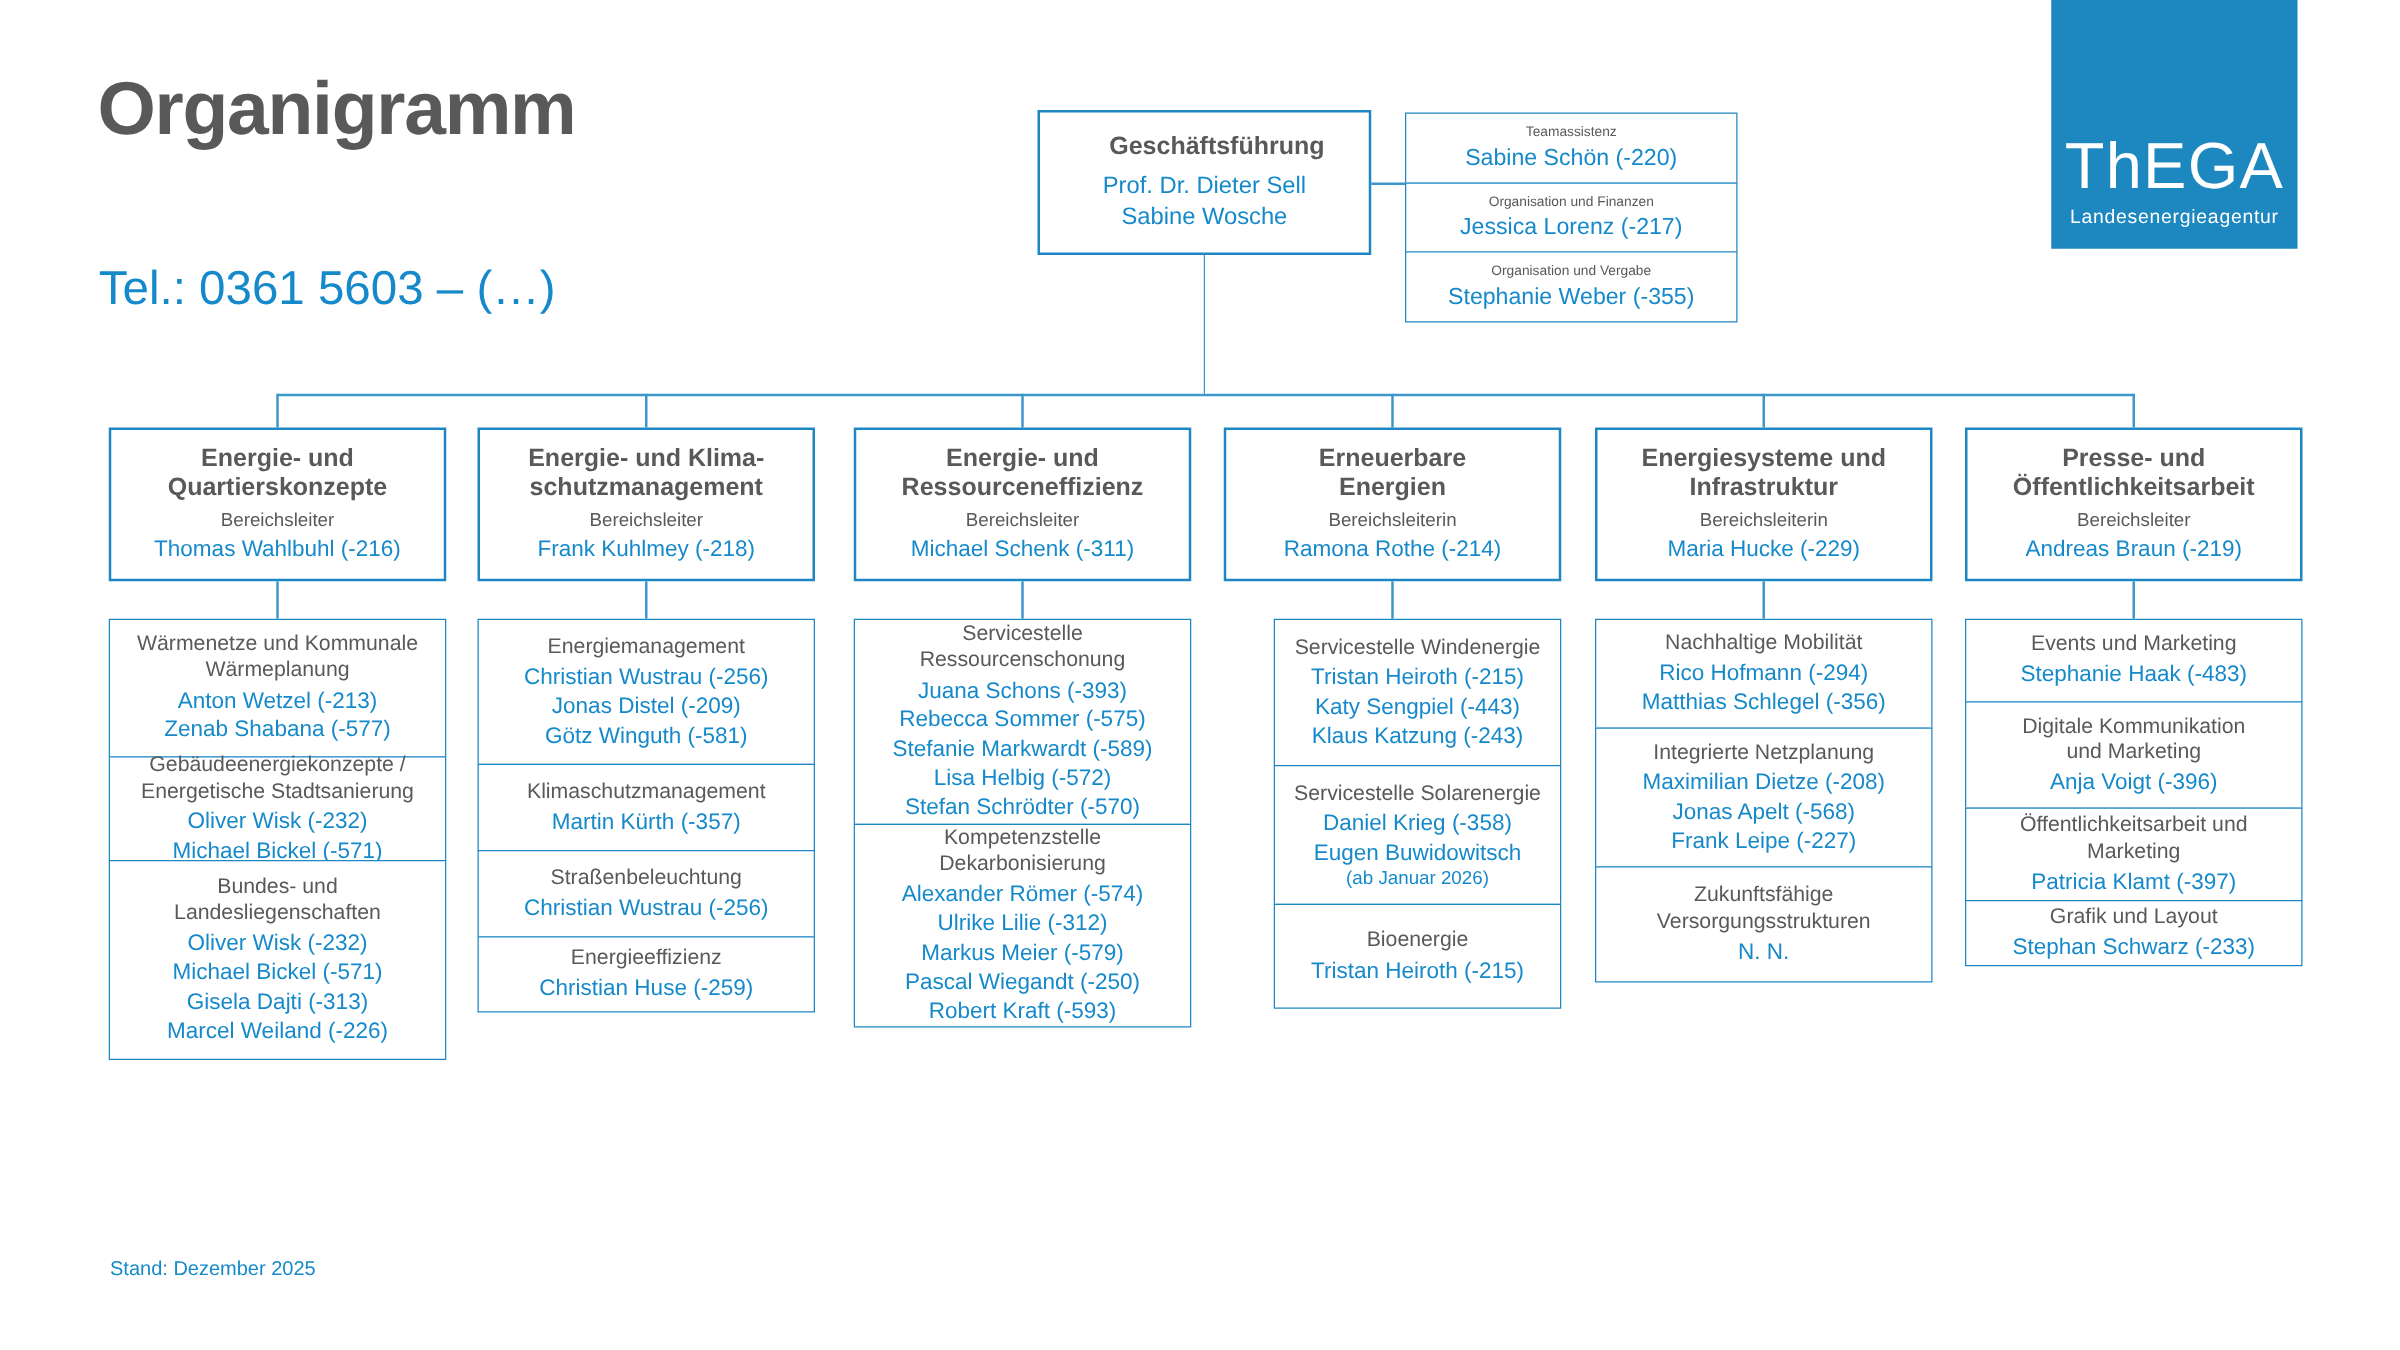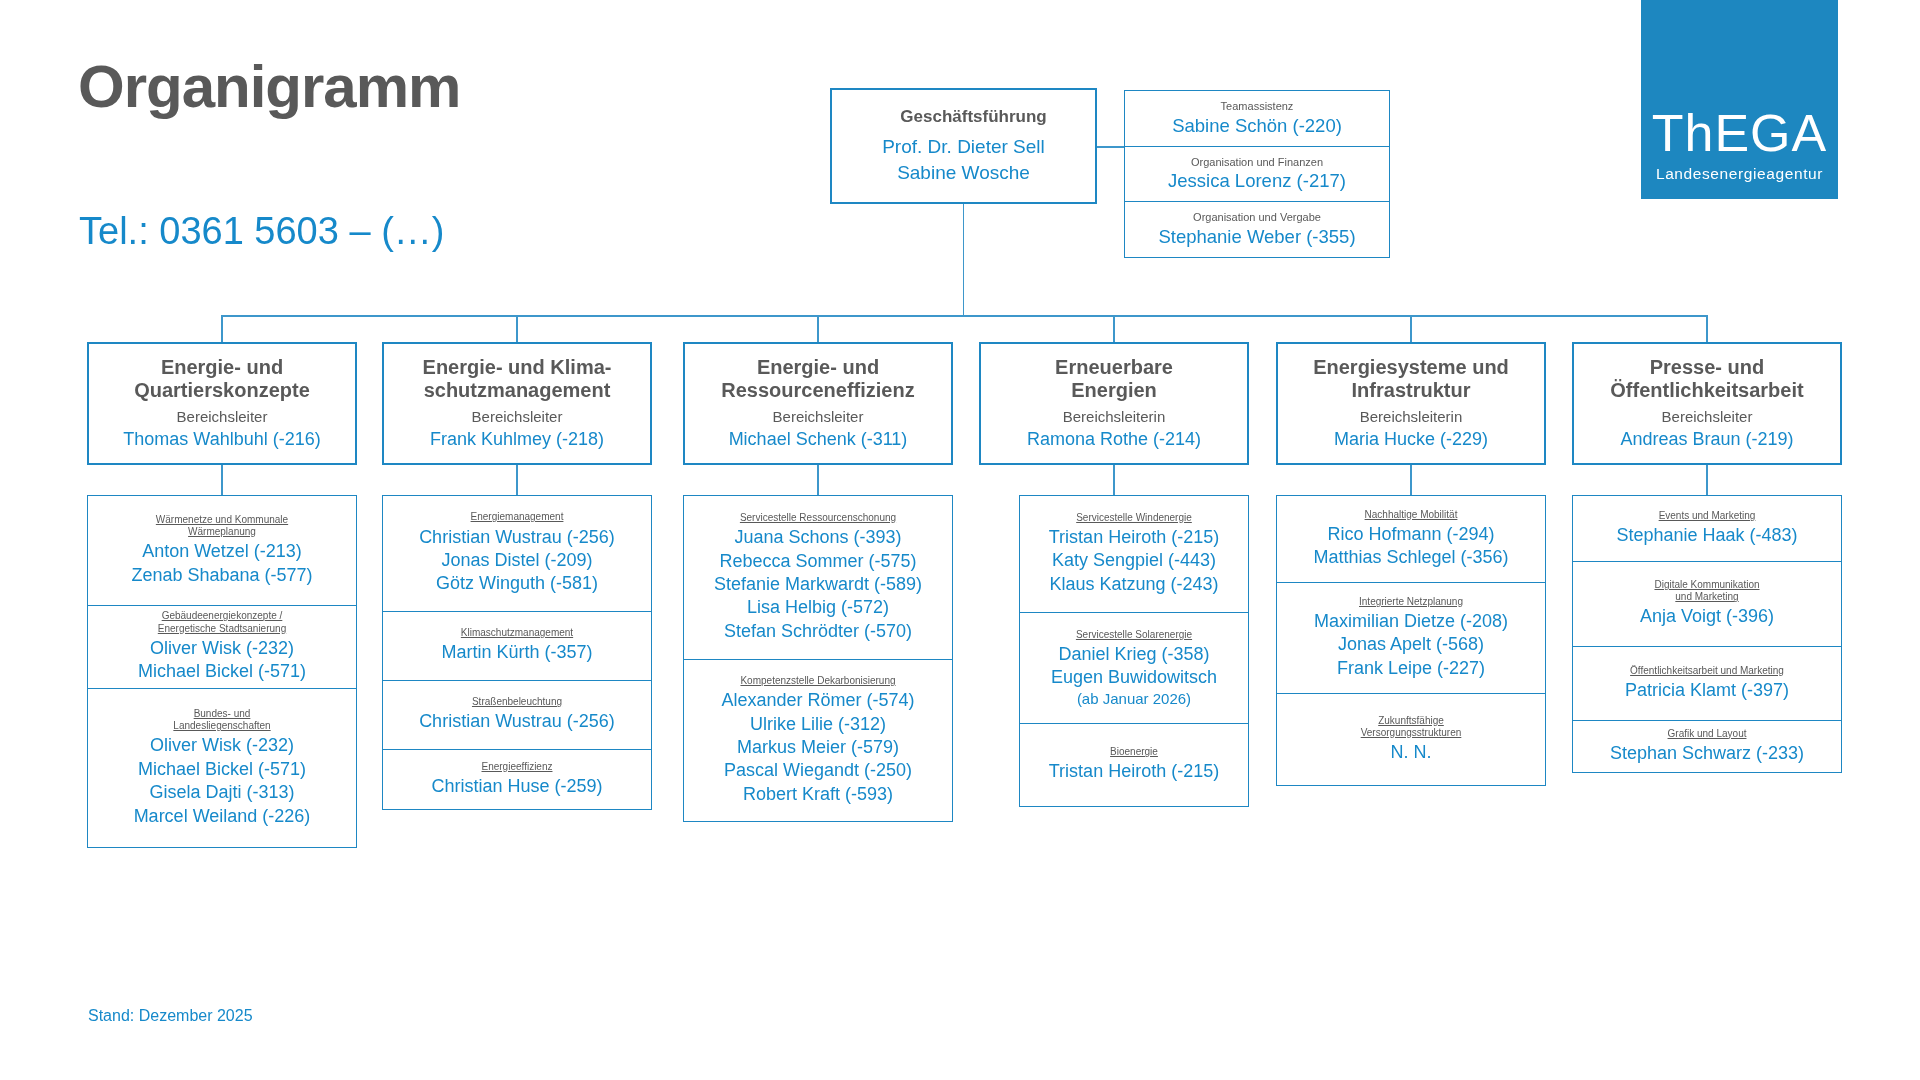--- a/index.html
+++ b/index.html
@@ -18,40 +18,40 @@
   .phone{position:absolute;left:79px;top:210px;font-size:38px;color:var(--text-blue);}
   .footer-note{position:absolute;left:88px;top:1007px;font-size:16px;color:var(--text-blue);}
 
   .logo{position:absolute;left:1641px;top:0;width:197px;height:199px;background:var(--logo-blue);}
   .logo-name{position:absolute;left:0;right:0;bottom:40px;text-align:center;color:#ffffff;font-size:52px;font-weight:400;letter-spacing:1px;line-height:1;}
   .logo-sub{position:absolute;left:0;right:0;bottom:16px;text-align:center;color:#ffffff;font-size:15.5px;font-weight:500;letter-spacing:.6px;}
 
   .box{position:absolute;background:#ffffff;display:flex;flex-direction:column;justify-content:center;align-items:center;text-align:center;}
 
   .gf-box{left:830px;top:88px;width:267px;height:116px;border:2px solid var(--accent);}
-  .gf-title{font-size:17px;font-weight:700;color:var(--text-gray);margin-bottom:7px;margin-left:20px;}
+  .gf-title{font-size:20px;font-weight:700;color:var(--text-gray);margin-bottom:7px;margin-left:20px;}
   .gf-member{font-size:19px;color:var(--text-blue);line-height:1.32;}
 
   .staff-stack{position:absolute;left:1124px;top:90px;width:266px;}
   .staff-box{position:relative;width:100%;height:57px;border:1.5px solid var(--accent);background:#fff;
              display:flex;flex-direction:column;justify-content:center;align-items:center;text-align:center;}
   .staff-box + .staff-box{margin-top:-1.5px;}
   .staff-title{font-size:11px;color:var(--text-gray);line-height:1.2;}
   .staff-person{font-size:18.5px;color:var(--text-blue);line-height:1.25;}
 
   .dept-header{border:2px solid var(--accent);padding:6px 6px;}
   .dept-title{font-size:20px;font-weight:700;color:var(--text-gray);line-height:1.18;white-space:pre-line;margin-bottom:5px;}
   .dept-role{font-size:15px;color:var(--text-gray);line-height:1.25;}
   .dept-lead{font-size:18px;color:var(--text-blue);line-height:1.3;margin-top:1px;}
 
   .unit-stack{position:absolute;}
   .unit-box{position:relative;width:100%;border:1px solid var(--accent);background:#fff;
             display:flex;flex-direction:column;justify-content:center;align-items:center;text-align:center;padding:5px 8px;}
   .unit-box + .unit-box{margin-top:-1px;}
-  .unit-title{font-size:10px;color:var(--text-gray);line-height:1.22;white-space:pre-line;margin-bottom:2px;text-decoration:underline;}
+  .unit-title{font-size:17px;color:var(--text-gray);line-height:1.22;white-space:pre-line;margin-bottom:2px;}
   .unit-member{font-size:18px;color:var(--text-blue);line-height:1.3;}
   .unit-note{font-size:15px;color:var(--text-blue);line-height:1.15;}
 
   .connector{position:absolute;background:var(--line);}
 </style>
 </head>
 <body>
 
 <div id="canvas">
 

